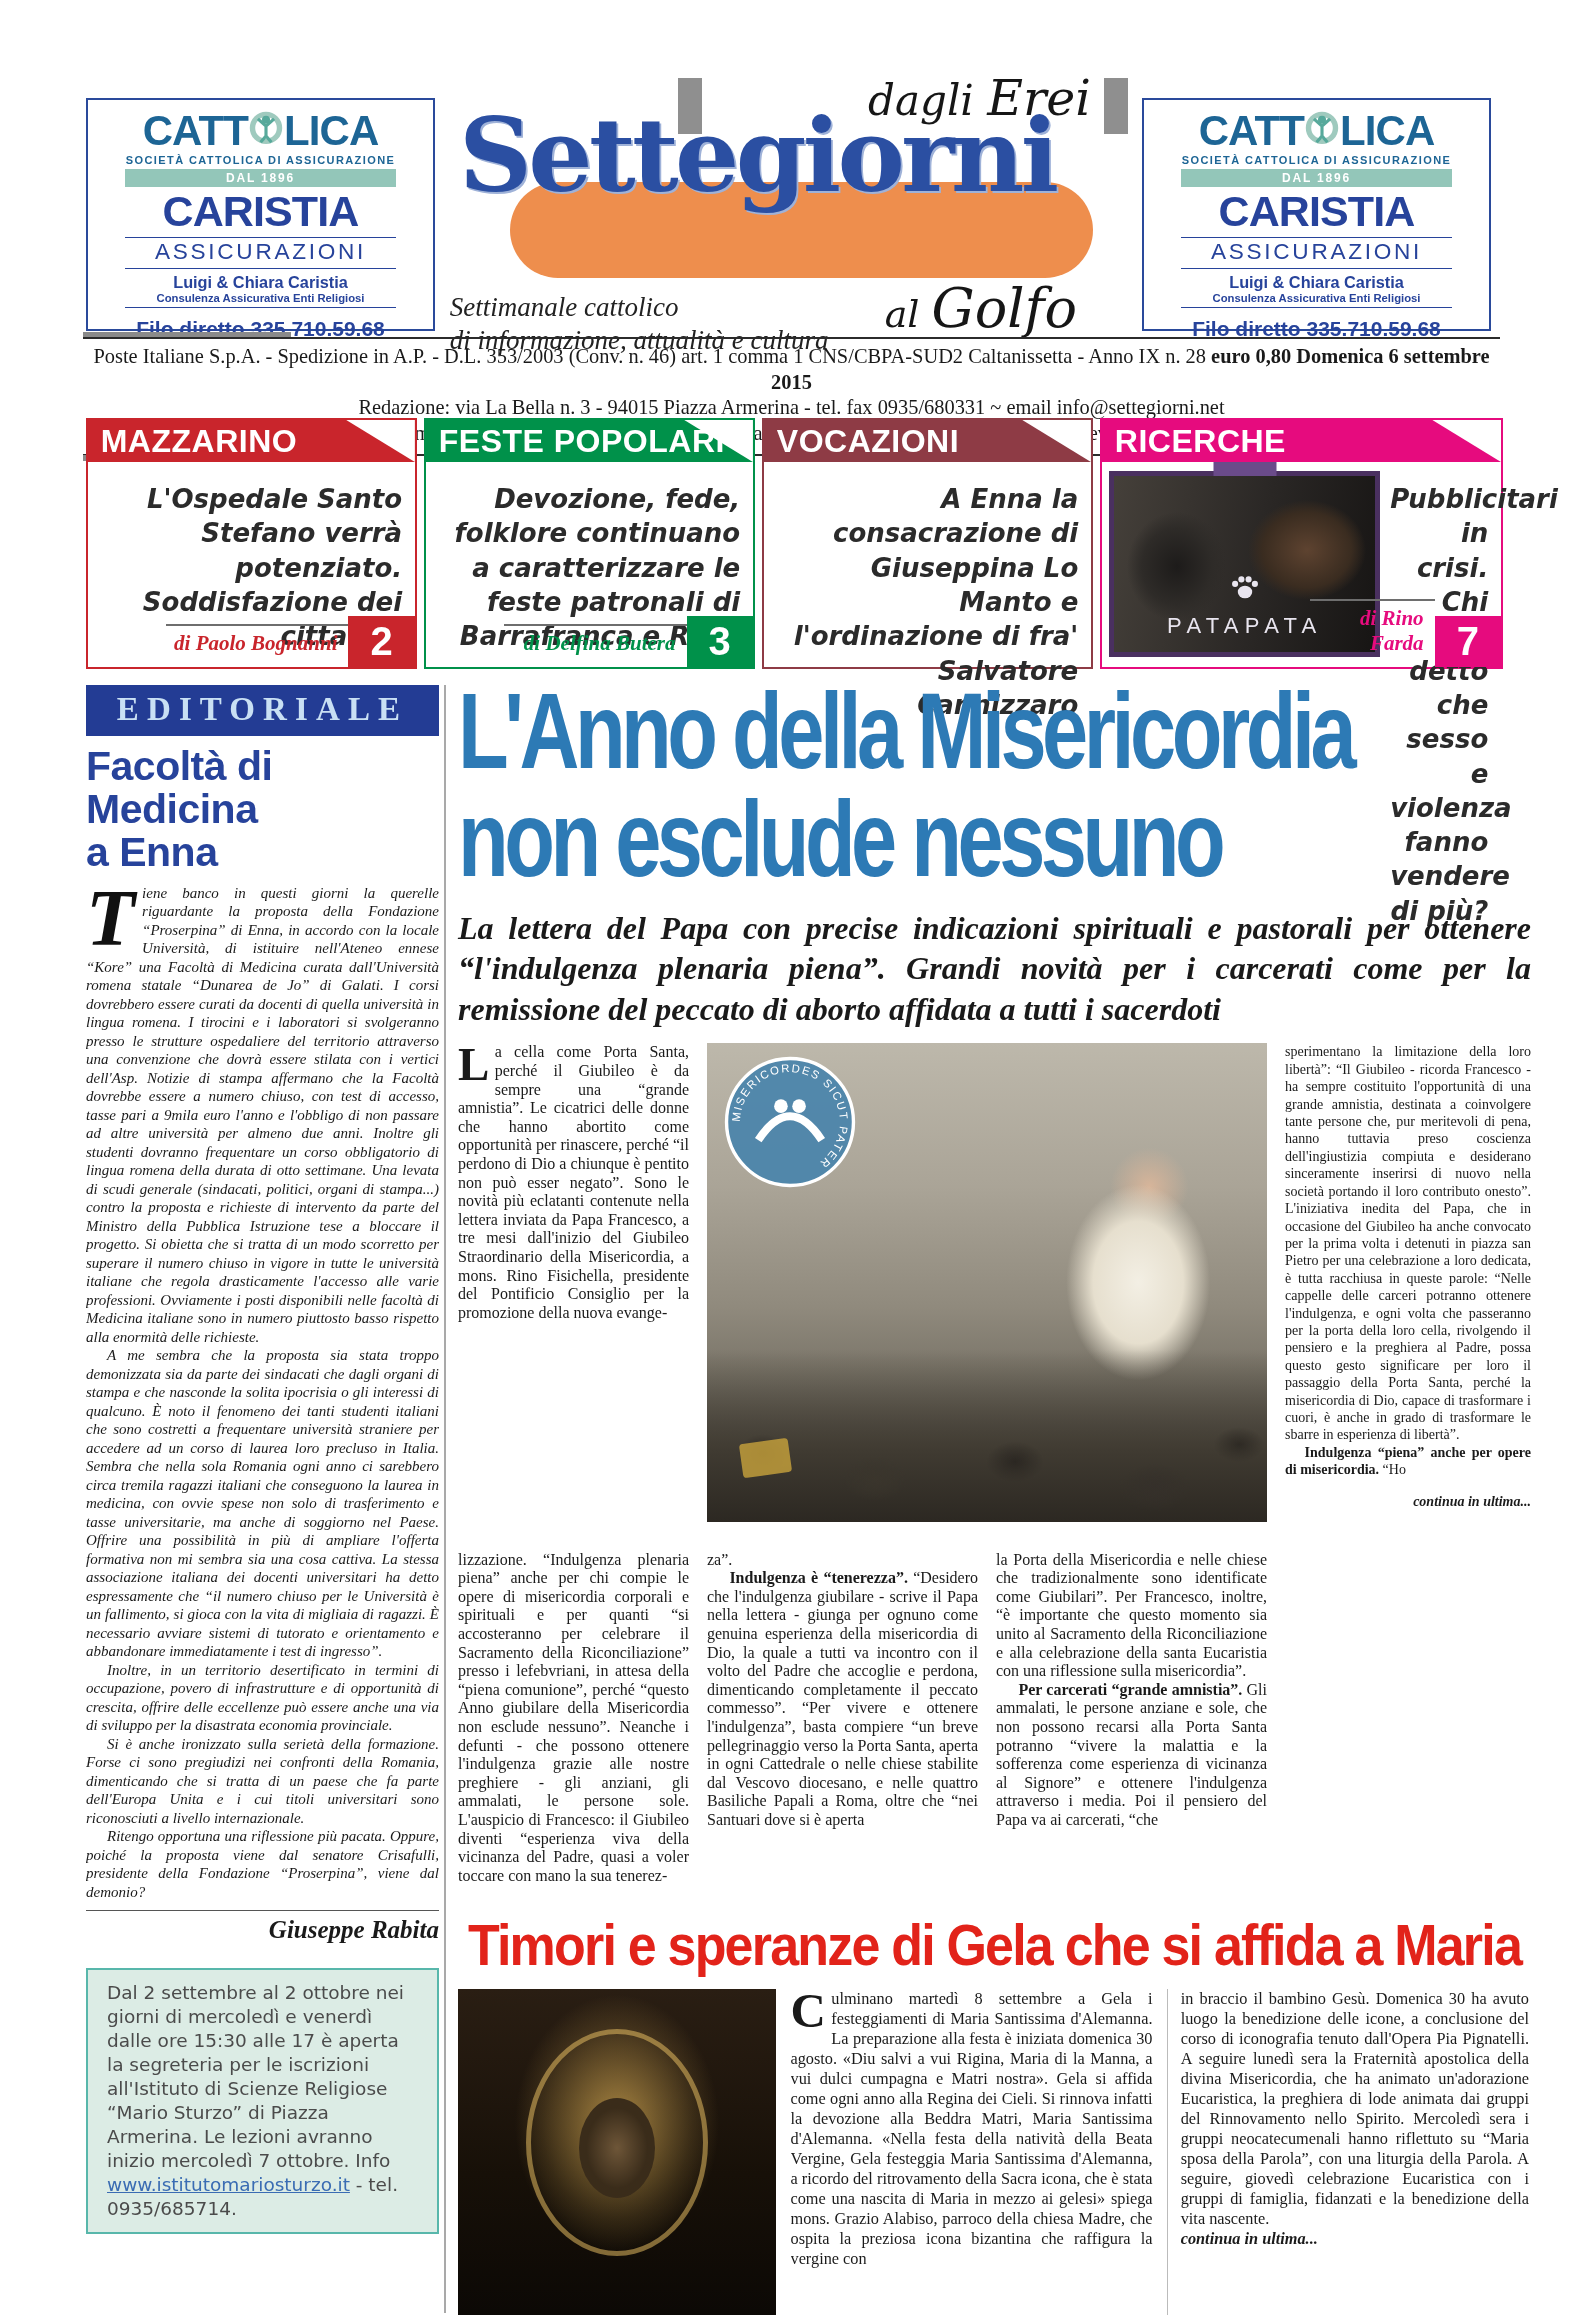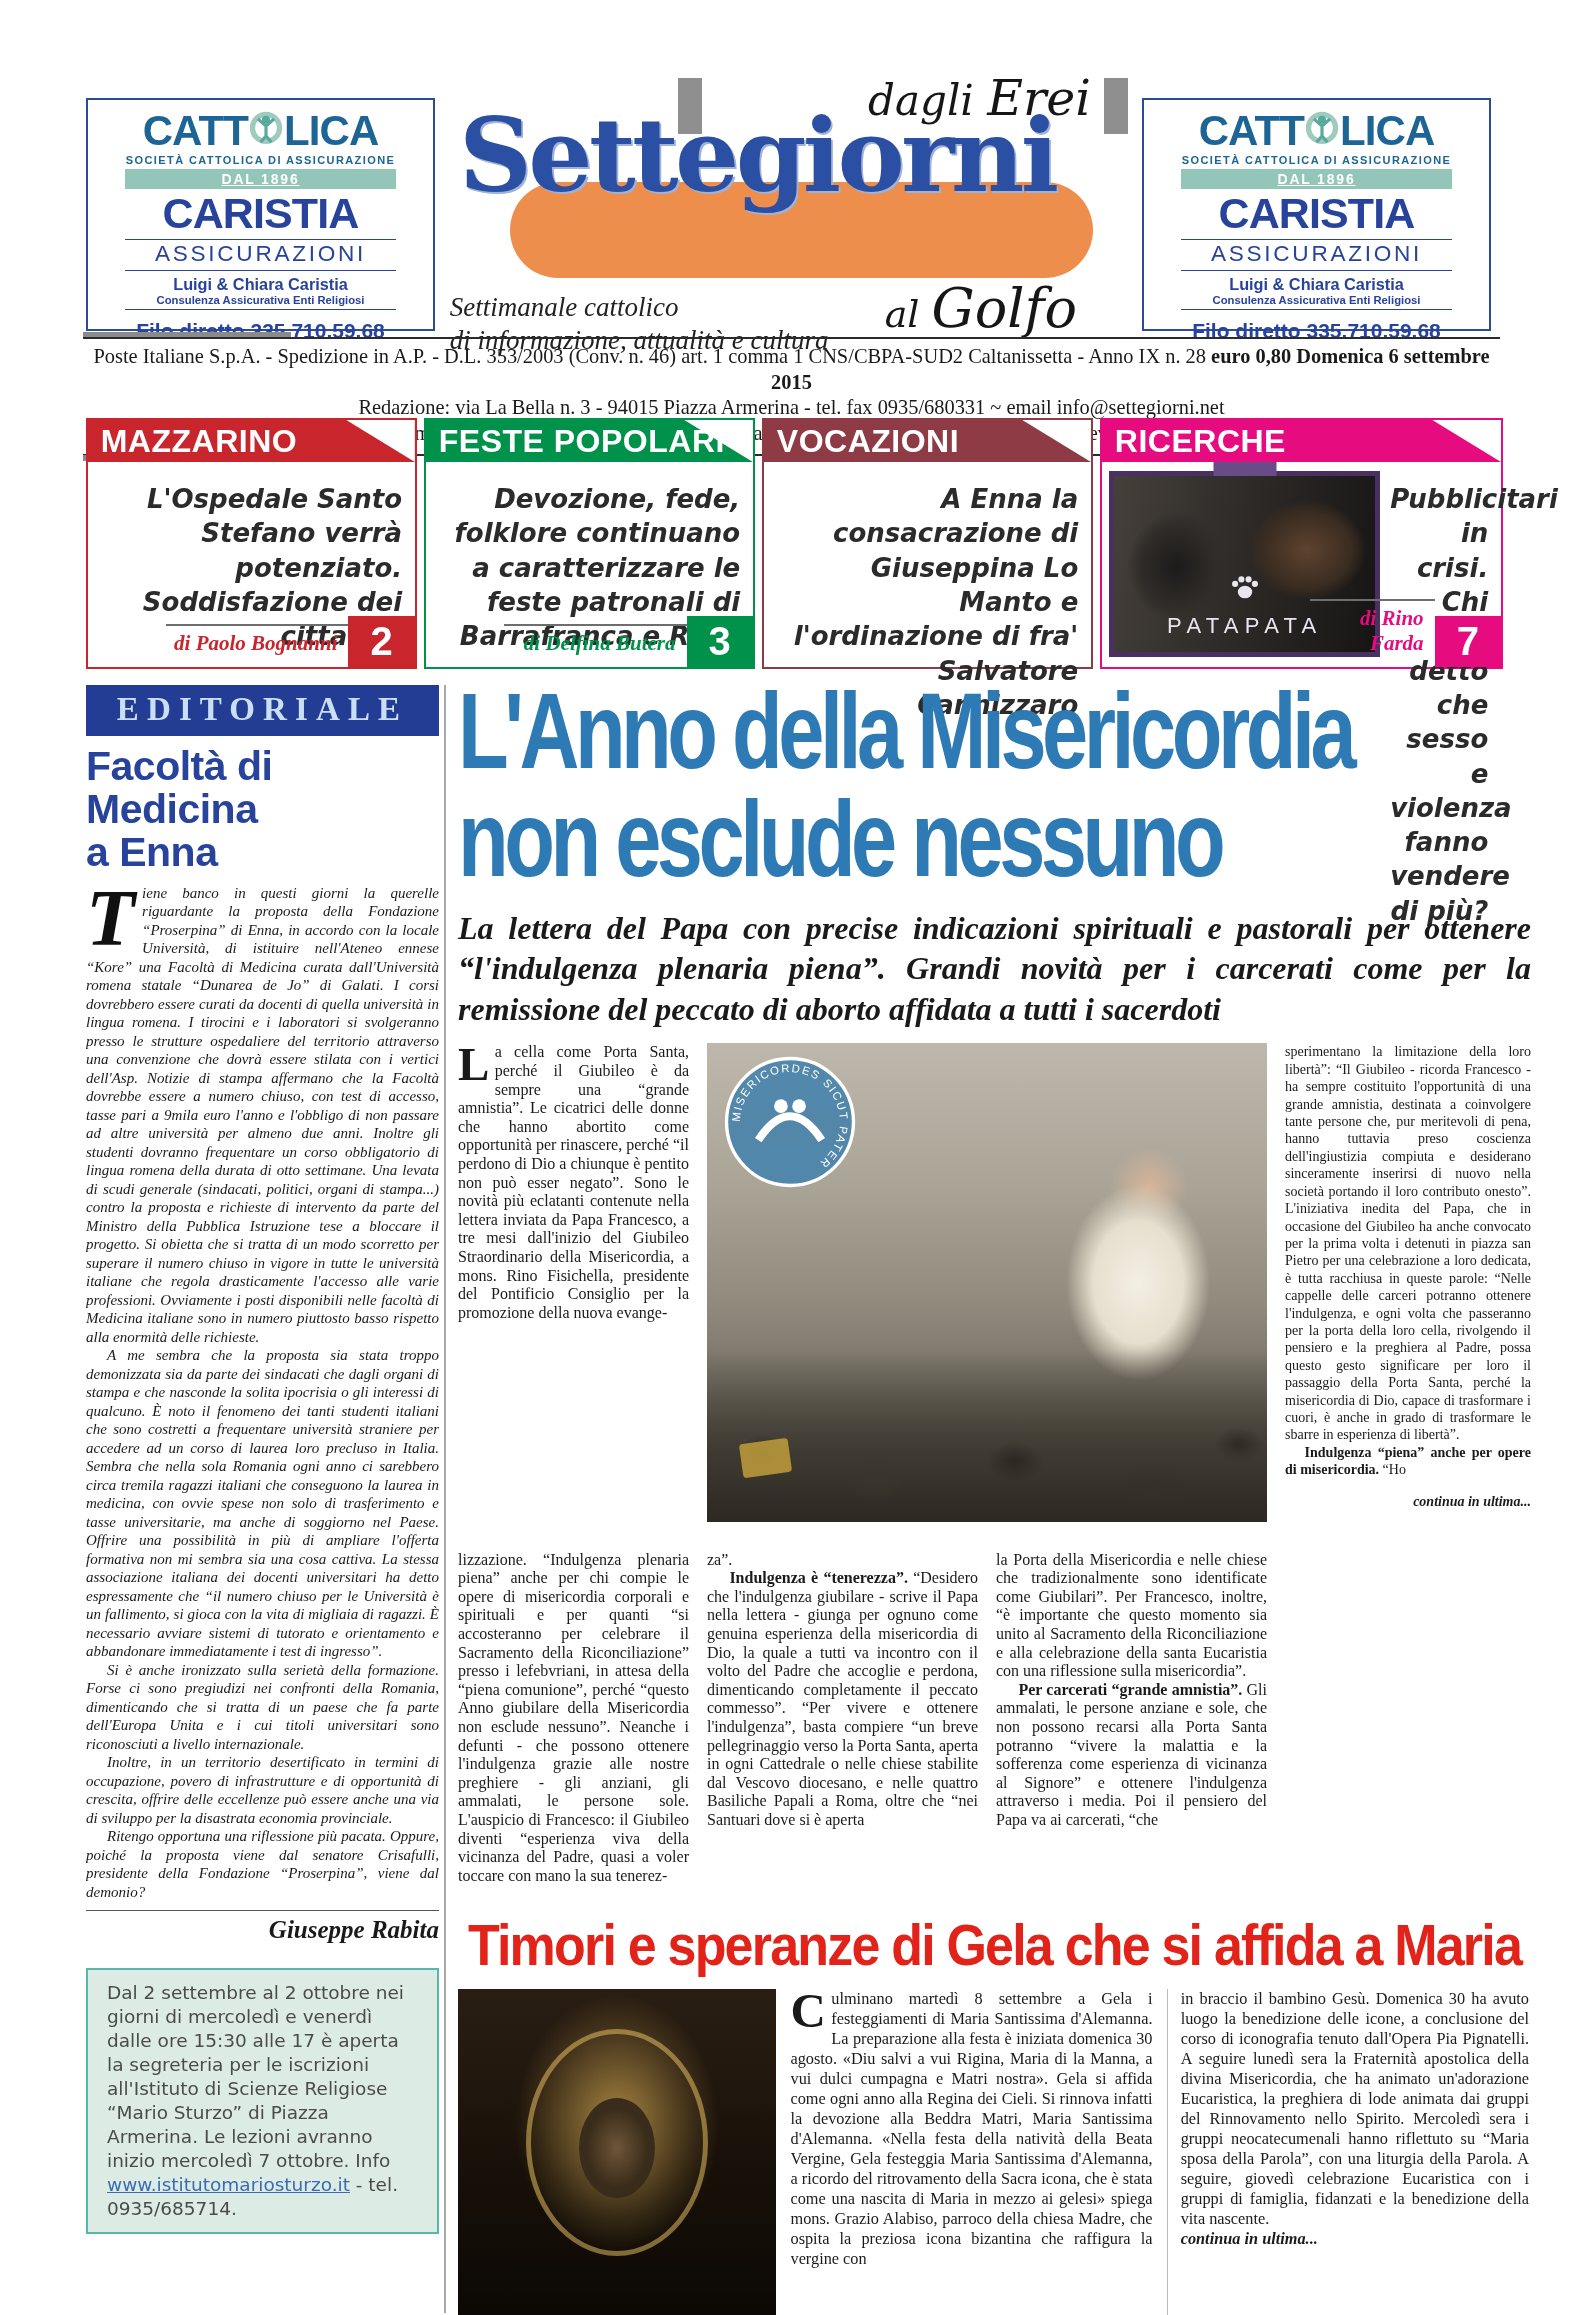--- a/index.html
+++ b/index.html
@@ -6,22 +6,22 @@
   .sheet{position:relative;width:1579px;height:2316px;background:#fff;overflow:hidden;
          font-family:"Liberation Serif", serif;color:#1a1a1a;margin:0 auto;}
 
   
   .scan-block{position:absolute;background:#8f8f8f;}
   .ad-box{position:absolute;width:349px;height:233px;border:2.7px solid #2a4a9b;background:#fff;
           display:flex;flex-direction:column;align-items:center;justify-content:flex-start;
           font-family:"Liberation Sans",sans-serif;text-align:center;padding-top:9px;box-sizing:border-box;}
   .ad-brand{display:flex;align-items:center;color:#1d6595;font-weight:bold;font-size:42px;letter-spacing:-0.9px;line-height:1;}
   .ad-brand-sub{color:#1d6595;font-weight:bold;font-size:11px;letter-spacing:1.4px;margin-top:1.8px;}
-  .ad-band{background:#93c6b9;color:#fff;font-size:14px;font-weight:bold;letter-spacing:1.8px;
-           width:271px;padding:1.8px 0;margin-top:3.6px;text-decoration:underline;}
+  .ad-band{background:#93c6b9;color:#fff;font-size:12px;font-weight:bold;letter-spacing:1.8px;
+           width:271px;padding:1.8px 0;margin-top:3.6px;}
   .ad-name{color:#27439b;font-weight:bold;font-size:43px;line-height:1.05;margin-top:1.8px;letter-spacing:-0.9px;}
   .ad-rule{width:271px;border-top:1.8px solid #27439b;margin:2.7px 0;}
   .ad-type{color:#27439b;font-size:22.6px;letter-spacing:2.7px;line-height:1.1;}
   .ad-owners{color:#27439b;font-weight:bold;font-size:16.3px;margin-top:1.8px;}
   .ad-consult{color:#27439b;font-size:11.3px;font-weight:bold;}
   .ad-phone{color:#27439b;font-weight:bold;font-size:21px;margin-top:6px;}
 
   .logo-area{position:absolute;left:448px;top:72px;width:689px;height:277px;}
   .logo-pill{position:absolute;left:62px;top:110px;width:583px;height:96px;border-radius:49px;background:#ee8e4d;}
   .logo-word{position:absolute;left:11px;top:33px;font-family:"DejaVu Serif",serif;font-weight:bold;
@@ -273,22 +273,22 @@
 
   <div class="editorial">
     <div class="ed-band">EDITORIALE</div>
     <div class="ed-title">
       <div>Facoltà di Medicina</div>
       <div>a Enna</div>
     </div>
     <div class="ed-body">
         <p class="apara"><span class="dropcap">T</span>iene banco in questi giorni la querelle riguardante la proposta della Fondazione “Proserpina” di Enna, in accordo con la locale Università, di istituire nell'Ateneo ennese “Kore” una Facoltà di Medicina curata dall'Università romena statale “Dunarea de Jo” di Galati. I corsi dovrebbero essere curati da docenti di quella università in lingua romena. I tirocini e i laboratori si svolgeranno presso le strutture ospedaliere del territorio attraverso una convenzione che dovrà essere stilata con i vertici dell'Asp. Notizie di stampa affermano che la Facoltà dovrebbe essere a numero chiuso, con test di accesso, tasse pari a 9mila euro l'anno e l'obbligo di non passare ad altre università per almeno due anni. Inoltre gli studenti dovranno frequentare un corso obbligatorio di lingua romena della durata di otto settimane. Una levata di scudi generale (sindacati, politici, organi di stampa...) contro la proposta e richieste di intervento da parte del Ministro della Pubblica Istruzione tese a bloccare il progetto. Si obietta che si tratta di un modo scorretto per superare il numero chiuso in vigore in tutte le università italiane che regola drasticamente l'accesso alle varie professioni. Ovviamente i posti disponibili nelle facoltà di Medicina italiane sono in numero piuttosto basso rispetto alla enormità delle richieste.</p>
         <p class="apara">A me sembra che la proposta sia stata troppo demonizzata sia da parte dei sindacati che dagli organi di stampa e che nasconde la solita ipocrisia o gli interessi di qualcuno. È noto il fenomeno dei tanti studenti italiani che sono costretti a frequentare università straniere per accedere ad un corso di laurea loro precluso in Italia. Sembra che nella sola Romania ogni anno ci sarebbero circa tremila ragazzi italiani che conseguono la laurea in medicina, con ovvie spese non solo di trasferimento e tasse universitarie, ma anche di soggiorno nel Paese. Offrire una possibilità in più di ampliare l'offerta formativa non mi sembra sia una cosa cattiva. La stessa associazione italiana dei docenti universitari ha detto espressamente che “il numero chiuso per le Università è un fallimento, si gioca con la vita di migliaia di ragazzi. È necessario avviare sistemi di tutorato e orientamento e abbandonare immediatamente i test di ingresso”.</p>
+        <p class="apara">Inoltre, in un territorio desertificato in termini di occupazione, povero di infrastrutture e di opportunità di crescita, offrire delle eccellenze può essere anche una via di sviluppo per la disastrata economia provinciale.</p>
         <p class="apara">Si è anche ironizzato sulla serietà della formazione. Forse ci sono pregiudizi nei confronti della Romania, dimenticando che si tratta di un paese che fa parte dell'Europa Unita e i cui titoli universitari sono riconosciuti a livello internazionale.</p>
-        <p class="apara">Inoltre, in un territorio desertificato in termini di occupazione, povero di infrastrutture e di opportunità di crescita, offrire delle eccellenze può essere anche una via di sviluppo per la disastrata economia provinciale.</p>
         <p class="apara">Ritengo opportuna una riflessione più pacata. Oppure, poiché la proposta viene dal senatore Crisafulli, presidente della Fondazione “Proserpina”, viene dal demonio?</p>
       </div>
     <div class="ed-sign">Giuseppe Rabita</div>
     <div class="notice">
       <span>Dal 2 settembre al 2 ottobre nei giorni di mercoledì e venerdì dalle ore 15:30 alle 17 è aperta la segreteria per le iscrizioni all'Istituto di Scienze Religiose “Mario Sturzo” di Piazza Armerina. Le lezioni avranno inizio mercoledì 7 ottobre. Info </span><a>www.istitutomariosturzo.it</a><span> - tel. 0935/685714.</span>
     </div>
   </div>
 
   <div class="vsep"></div>
 

